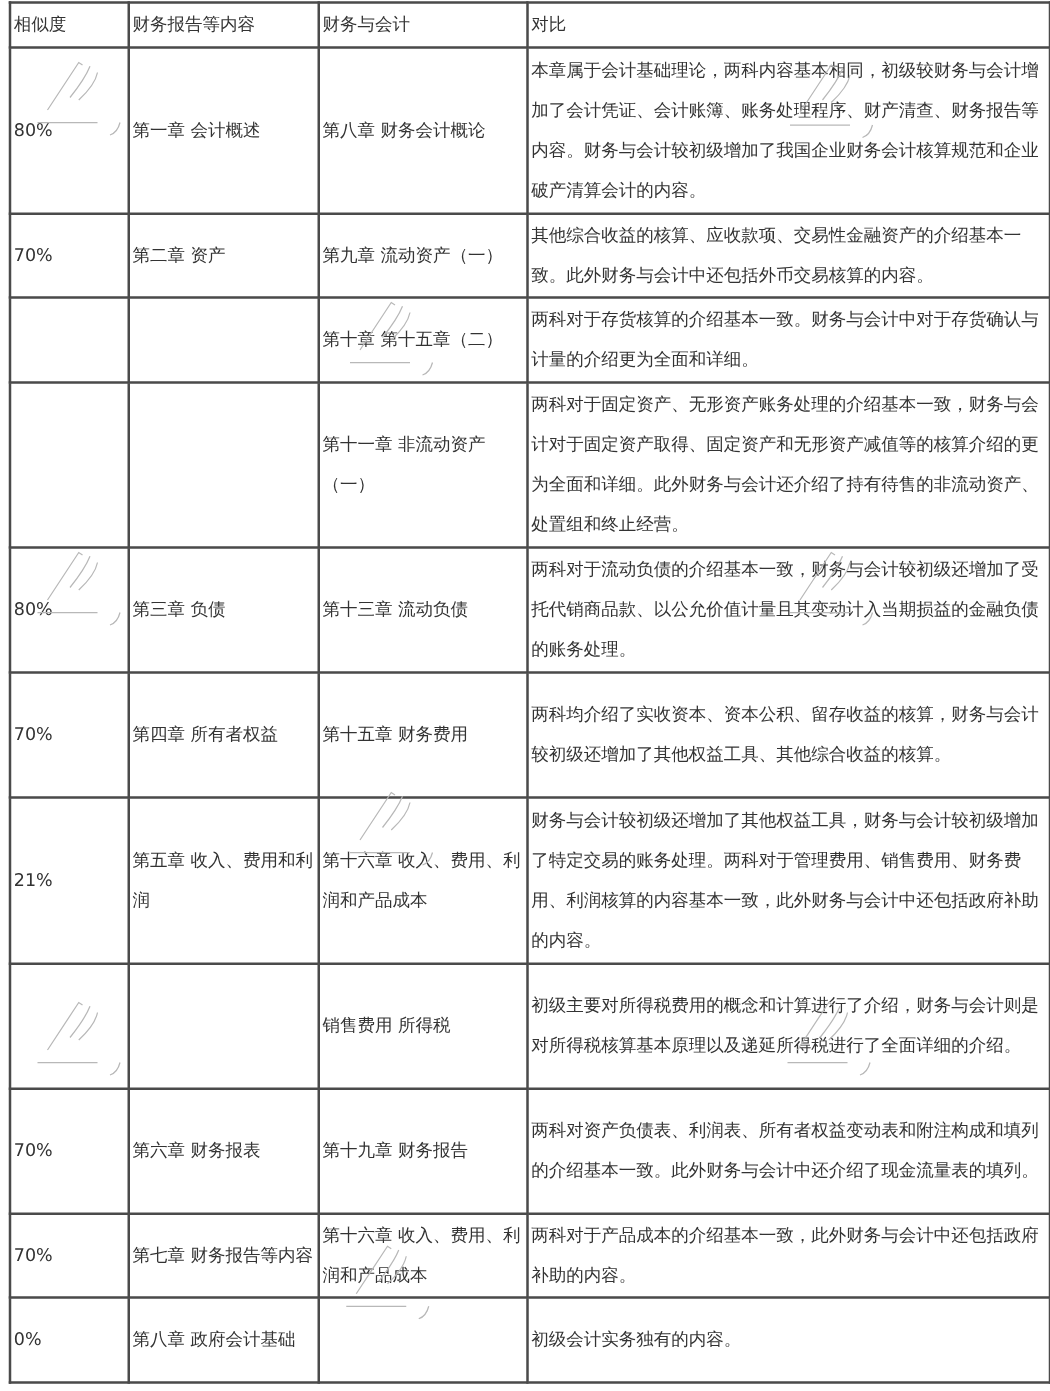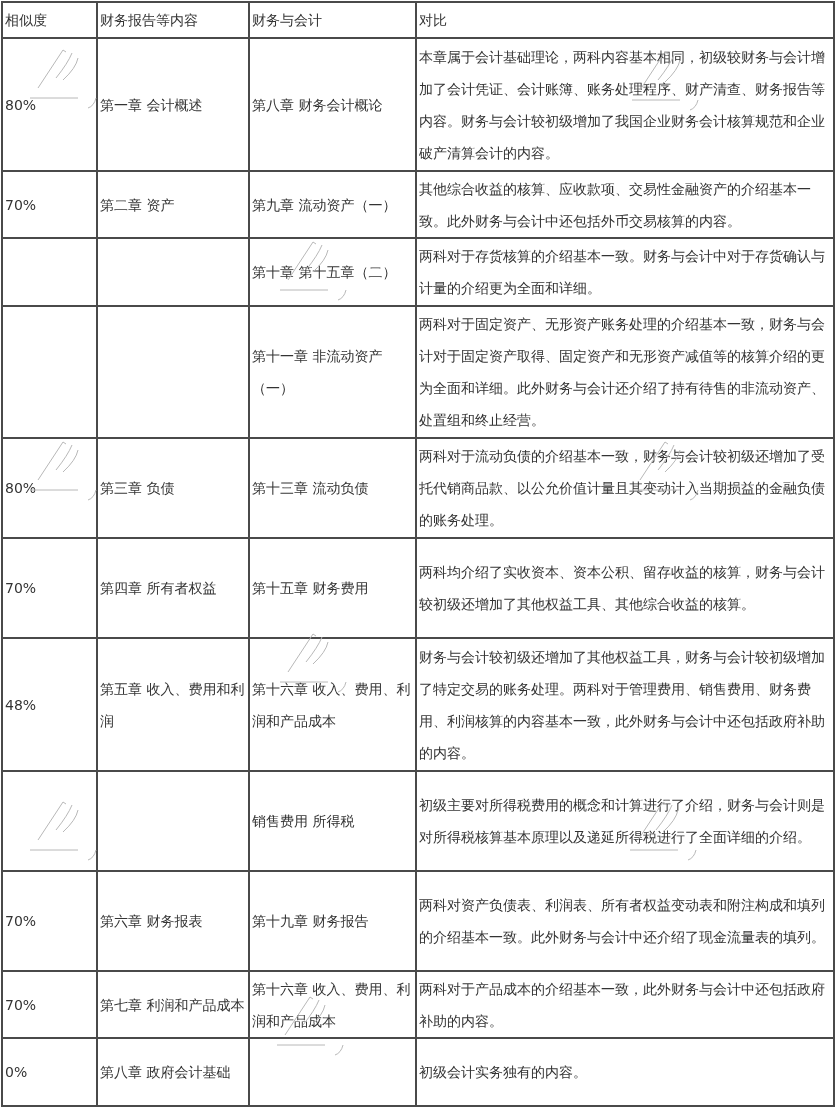--- a/index.html
+++ b/index.html
@@ -1,18 +1,18 @@
 <!DOCTYPE html>
 <html><head>
 <meta charset="utf-8">
 <style>
   html, body { margin: 0; padding: 0; background: #ffffff; }
   body { width: 840px; height: 1113px; position: relative; overflow: hidden; }
   table.cmp {
-    position: absolute; left: 1px; top: 1px;
+    position: absolute; left: 7px; top: 1px;
     border-collapse: collapse;
     table-layout: fixed;
     width: 832px;
     font-family: "DejaVu Sans", "Liberation Sans", sans-serif;
     font-size: 14px;
     color: #333333;
   }
   table.cmp td {
     border: 2px solid #4a4a4a;
     padding: 0 0 0 2px;
@@ -76,40 +76,40 @@
       <td>第十三章 流动负债</td>
       <td>两科对于流动负债的介绍基本一致，财务与会计较初级还增加了受托代销商品款、以公允价值计量且其变动计入当期损益的金融负债的账务处理。</td>
     </tr>
     <tr style="height:100px">
       <td>70%</td>
       <td>第四章 所有者权益</td>
       <td>第十五章 财务费用</td>
       <td>两科均介绍了实收资本、资本公积、留存收益的核算，财务与会计较初级还增加了其他权益工具、其他综合收益的核算。</td>
     </tr>
     <tr style="height:133px">
-      <td>48%</td>
+      <td>21%</td>
       <td>第五章 收入、费用和利润</td>
       <td>第十六章 收入、费用、利润和产品成本</td>
       <td>财务与会计较初级还增加了其他权益工具，财务与会计较初级增加了特定交易的账务处理。两科对于管理费用、销售费用、财务费用、利润核算的内容基本一致，此外财务与会计中还包括政府补助的内容。</td>
     </tr>
     <tr style="height:100px">
       <td></td>
       <td></td>
       <td>销售费用 所得税</td>
       <td>初级主要对所得税费用的概念和计算进行了介绍，财务与会计则是对所得税核算基本原理以及递延所得税进行了全面详细的介绍。</td>
     </tr>
     <tr style="height:100px">
       <td>70%</td>
       <td>第六章 财务报表</td>
       <td>第十九章 财务报告</td>
       <td>两科对资产负债表、利润表、所有者权益变动表和附注构成和填列的介绍基本一致。此外财务与会计中还介绍了现金流量表的填列。</td>
     </tr>
     <tr style="height:67px">
       <td>70%</td>
-      <td>第七章 利润和产品成本</td>
+      <td>第七章 财务报告等内容</td>
       <td>第十六章 收入、费用、利润和产品成本</td>
       <td>两科对于产品成本的介绍基本一致，此外财务与会计中还包括政府补助的内容。</td>
     </tr>
     <tr style="height:68px">
       <td>0%</td>
       <td>第八章 政府会计基础</td>
       <td></td>
       <td>初级会计实务独有的内容。</td>
     </tr>
   </tbody>

